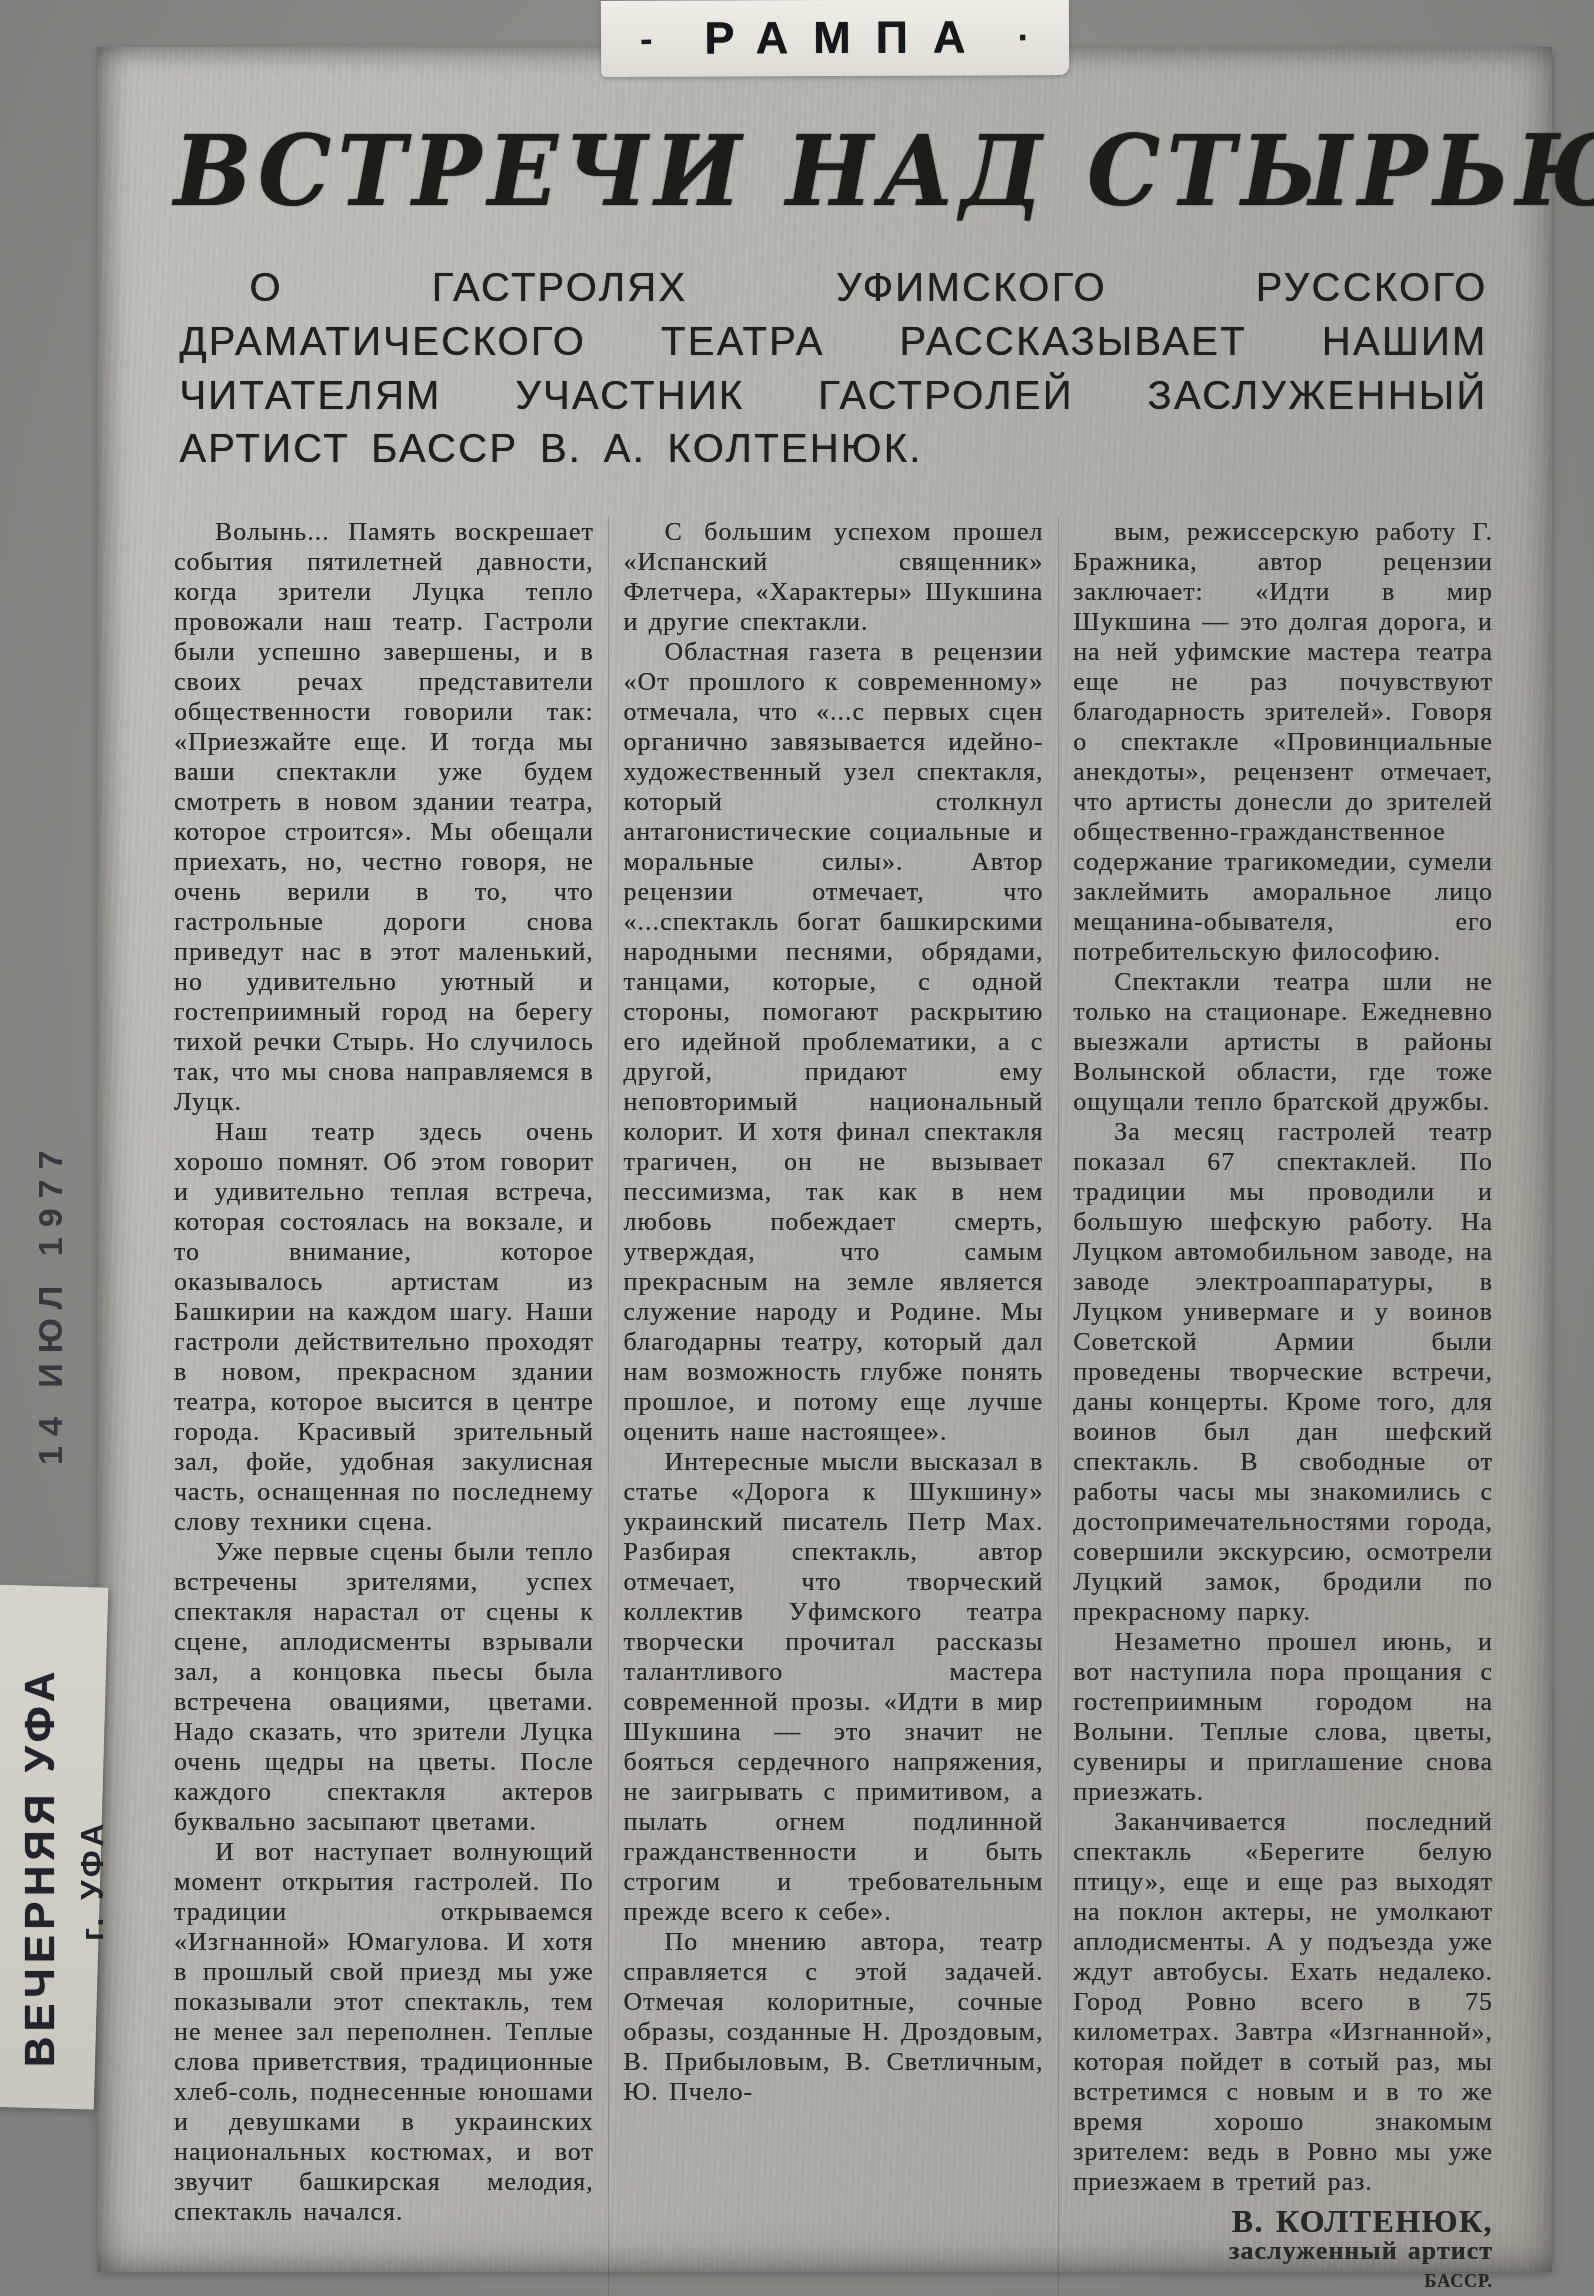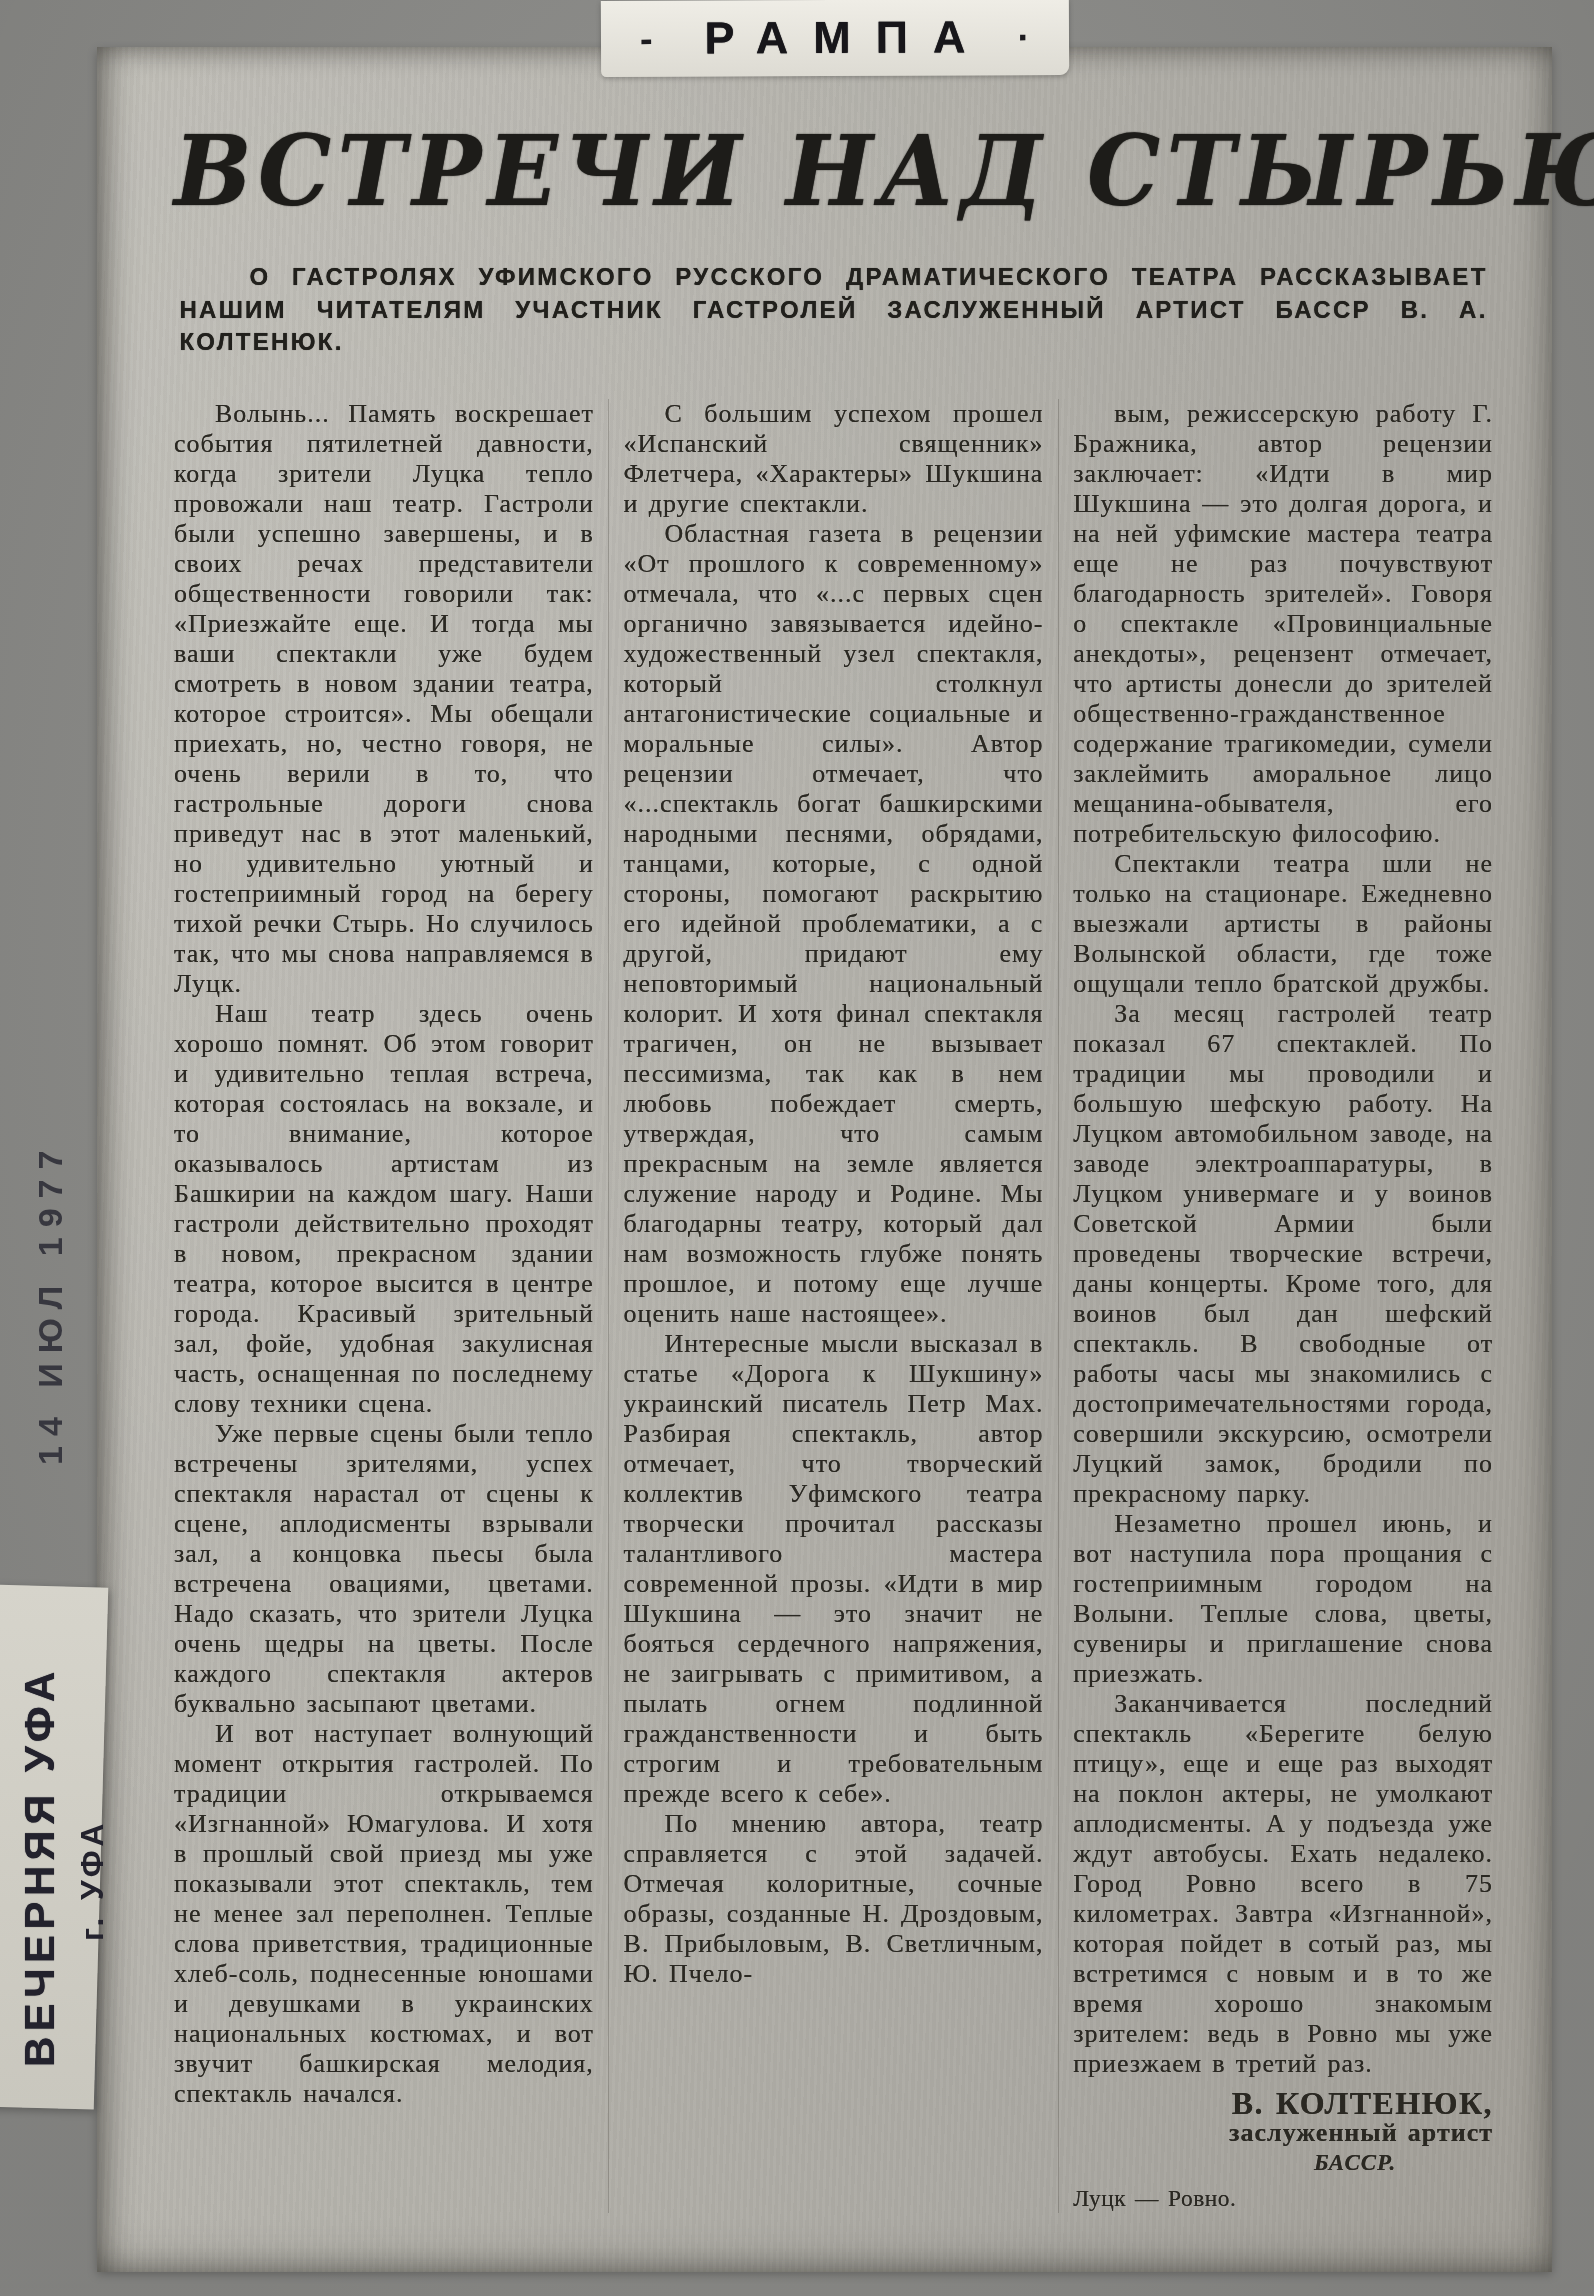--- a/index.html
+++ b/index.html
@@ -57,22 +57,22 @@
     font-size:92px; letter-spacing:6.3px;
     text-align:center; white-space:nowrap;
     color:#1d1c19;
     text-shadow:0 0 1.4px #1d1c19;
     margin-top:23.4px;
     transform:scaleY(1.06);
   }
 
   .lede {
     font-family:"Liberation Sans", sans-serif;
-    font-weight:bold;
-    font-size:24px; line-height:1.34;
+    font-weight:normal;
+    font-size:40px; line-height:1.34;
     letter-spacing:2.3px; word-spacing:8px;
     text-align:justify; text-indent:70px;
     color:#21201c;
     text-shadow:0 0 0.7px #21201c;
     margin:36px 5.4px 0;
   }
 
   .columns { display:flex; margin-top:41px; }
   .col {
     flex:1; padding:0 14.4px;
@@ -83,21 +83,21 @@
     text-shadow:0 0 0.5px rgba(40,38,32,.8);
   }
   .col:first-child { padding-left:0; }
   .col:last-child  { padding-right:0; }
   .col + .col { border-left:0.9px solid rgba(70,66,58,.28); }
   .col p { text-indent:41px; margin:0; }
 
   .signature { margin-top:9px; font-weight:bold; }
   .sig-name  { text-align:right; font-size:32px; letter-spacing:1.4px; }
   .sig-role  { text-align:right; font-size:26px; }
-  .sig-org   { text-align:center; padding-left:144px; font-size:23px; letter-spacing:0.9px;font-style:italic; }
+  .sig-org   { text-align:right; padding-left:144px; font-size:18px; letter-spacing:0.9px; }
   .sig-place { font-size:23.4px; font-weight:normal; margin-top:5.4px; letter-spacing:0.5px; }
 
   
   .stamp-patch {
     position:absolute; left:-14.4px; top:1586px; width:115px; height:522px;
     background:linear-gradient(180deg,#d6d4cb,#c9c7be);
     transform:rotate(1.6deg);
     box-shadow:1.8px 2.7px 8px rgba(0,0,0,.28);
     z-index:3;
   }

